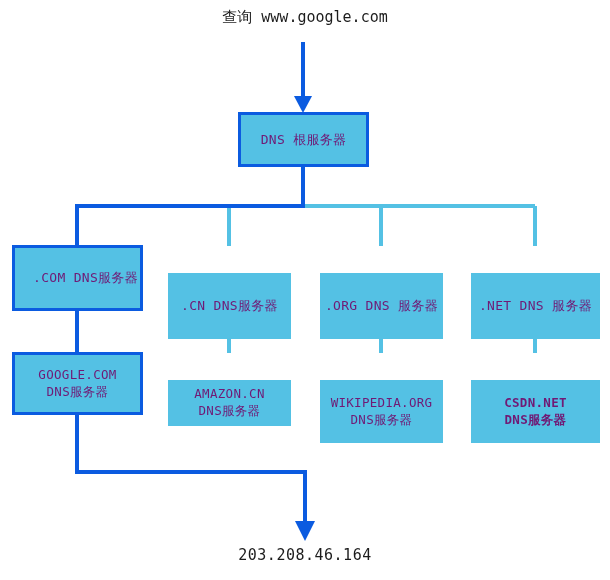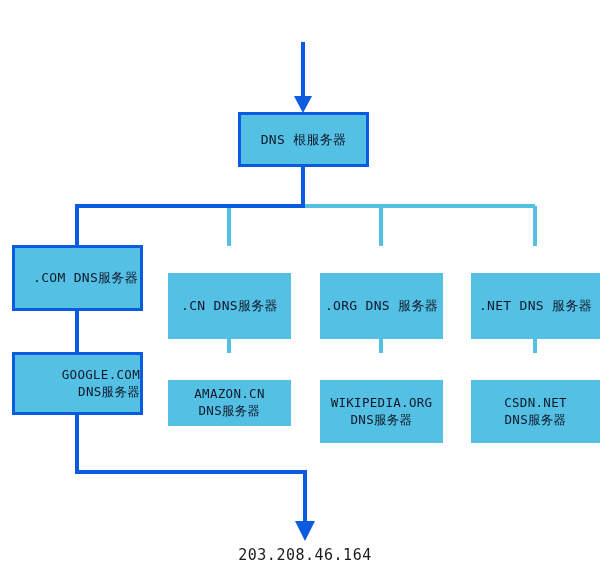--- a/index.html
+++ b/index.html
@@ -22,21 +22,21 @@
     width: 610px;
     height: 580px;
   }
   .node {
     position: absolute;
     box-sizing: border-box;
     display: flex;
     flex-direction: column;
     align-items: center;
     justify-content: center;
-    color: #0f172a;
+    color: #701a75;
     text-align: center;
     line-height: 1.35;
     letter-spacing: 0.3px;
     z-index: 3;
   }
   .node .ln {
     display: block;
     white-space: pre;
   }
   .node.plain {
@@ -102,20 +102,21 @@
     </g>
 
     <g>
       <line x1="77" y1="414" x2="77" y2="472" stroke="#0b5be0" stroke-width="4"></line>
       <line x1="75" y1="472" x2="307" y2="472" stroke="#0b5be0" stroke-width="4"></line>
       <line x1="305" y1="470" x2="305" y2="528" stroke="#0b5be0" stroke-width="4"></line>
       <polygon points="305,541 295,521 315,521" fill="#0b5be0"></polygon>
     </g>
   </svg>
 
+  <div class="caption query">查询 www.google.com</div>
 
   <div class="node active" style="left:238px; top:112px; width:131px; height:55px; background:#54c1e4; font-size:13px;">
     <span class="ln">DNS 根服务器</span>
   </div>
 
   <div class="node active" style="left:12px; top:245px; width:131px; height:66px; background:#54c1e4; font-size:13px;padding-left:16px;">
     <span class="ln">.COM DNS服务器</span>
   </div>
 
   <div class="node plain" style="left:168px; top:245px; width:123px; height:66px; background:#54c1e4; font-size:13px;">
@@ -123,35 +124,35 @@
   </div>
 
   <div class="node plain" style="left:320px; top:245px; width:123px; height:66px; background:#54c1e4; font-size:13px;">
     <span class="ln">.ORG DNS 服务器</span>
   </div>
 
   <div class="node plain" style="left:471px; top:245px; width:129px; height:66px; background:#54c1e4; font-size:13px;">
     <span class="ln">.NET DNS 服务器</span>
   </div>
 
-  <div class="node active" style="left:12px; top:352px; width:131px; height:63px; background:#54c1e4; font-size:12.5px;align-items:flex-end;">
+  <div class="node active" style="left:12px; top:352px; width:131px; height:63px; background:#54c1e4; font-size:12.5px;">
     <span class="ln">GOOGLE.COM</span>
     <span class="ln">DNS服务器</span>
   </div>
 
   <div class="node plain" style="left:168px; top:352px; width:123px; height:46px; background:#54c1e4; font-size:12.5px;">
     <span class="ln">AMAZON.CN</span>
     <span class="ln">DNS服务器</span>
   </div>
 
   <div class="node plain" style="left:320px; top:352px; width:123px; height:63px; background:#54c1e4; font-size:12.5px;">
     <span class="ln">WIKIPEDIA.ORG</span>
     <span class="ln">DNS服务器</span>
   </div>
 
-  <div class="node plain" style="left:471px; top:352px; width:129px; height:63px; background:#54c1e4; font-size:12.5px;">
+  <div class="node plain" style="left:471px; top:352px; width:129px; height:63px; background:#54c1e4; font-size:12.5px;font-weight:bold;">
     <span class="ln">CSDN.NET</span>
     <span class="ln">DNS服务器</span>
   </div>
 
   <div class="caption result">203.208.46.164</div>
 
 </div>
 
 </body></html>

